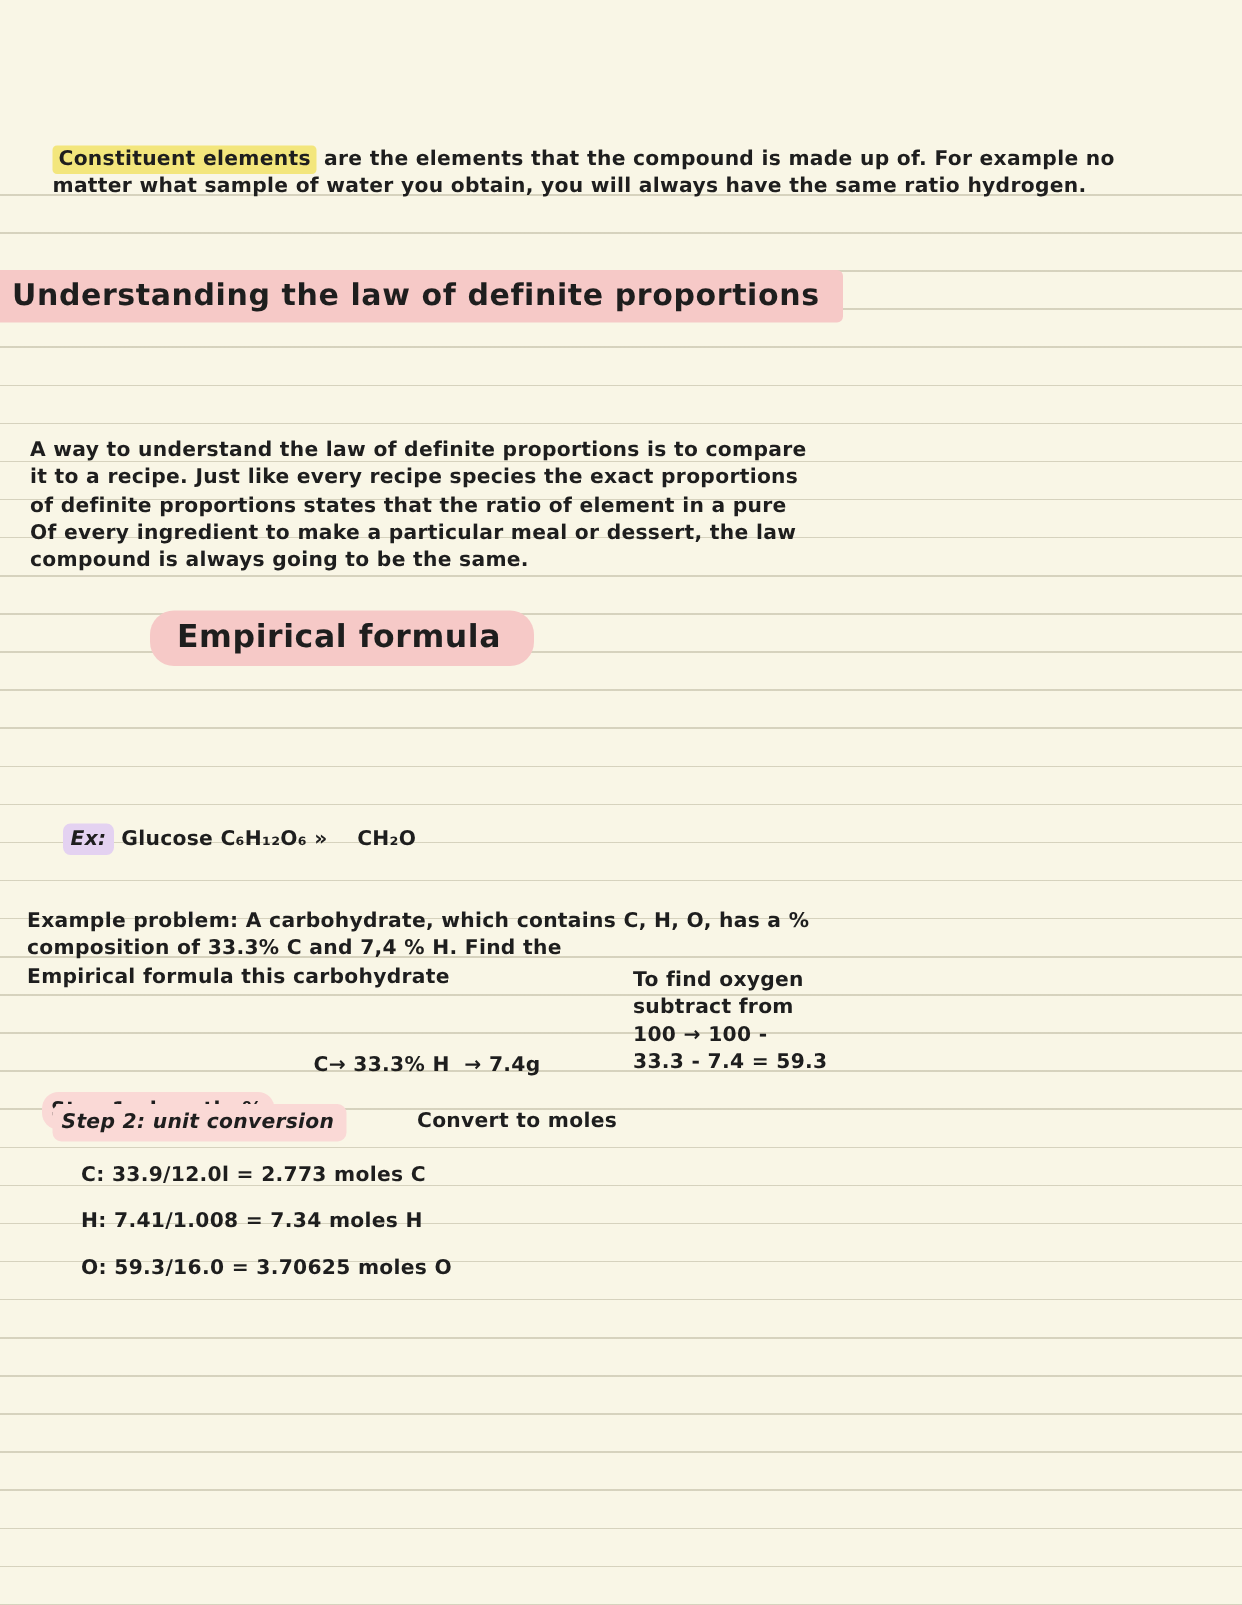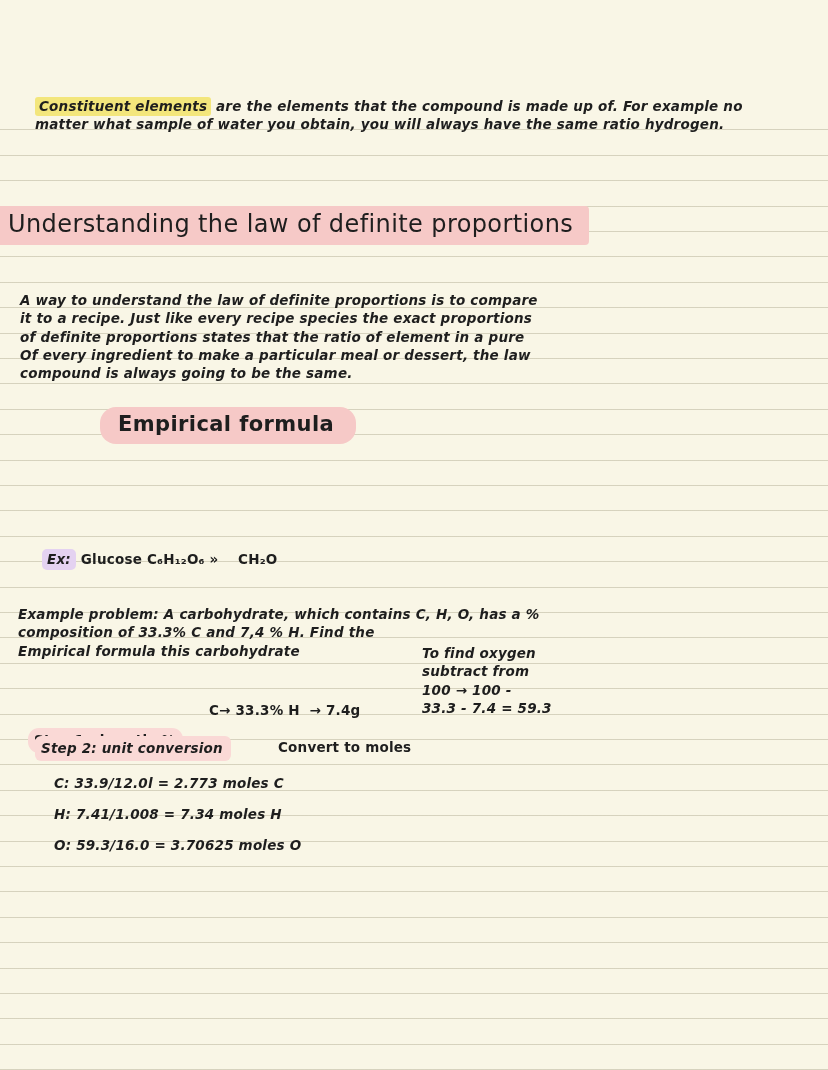--- a/index.html
+++ b/index.html
@@ -29,42 +29,42 @@
     );
     pointer-events: none;
   }
   .abs { position: absolute; margin: 0; }
   .body-text {
     font-size: 13.5px;
     font-weight: 600;
     letter-spacing: 0.2px;
     line-height: 18.3px;
   }
-  .line { display: block; font-style: italic; }
+  .line { display: block; }
   .pre { white-space: pre; }
   .hl-yellow {
     background: var(--hl-yellow, #f3e67c);
     padding: 1px 4px 2px 4px;
     border-radius: 3px;
   }
   .hl-purple {
     background: var(--hl-purple, #e4d2f1);
     padding: 2px 5px 3px 5px;
     border-radius: 5px;
     font-style: italic;
   }
   .hl-pink-soft {
     background: var(--hl-pink-soft, #fad9d6);
     padding: 3px 8px 4px 6px;
     border-radius: 6px;
   }
   .h1 {
-    left: 0; top: 206px;
-    font-size: 24px;
-    font-weight: 400;
+    left: 0; top: 180px;
+    font-size: 20px;
+    font-weight: 700;
     letter-spacing: 0.4px;
     background: var(--hl-pink, #f6c9c7);
     padding: 4px 16px 7px 8px;
     border-radius: 0 4px 4px 0;
   }
   .h2 {
     left: 100px; top: 407px;
     font-size: 21px;
     font-weight: 700;
     letter-spacing: 0.4px;

